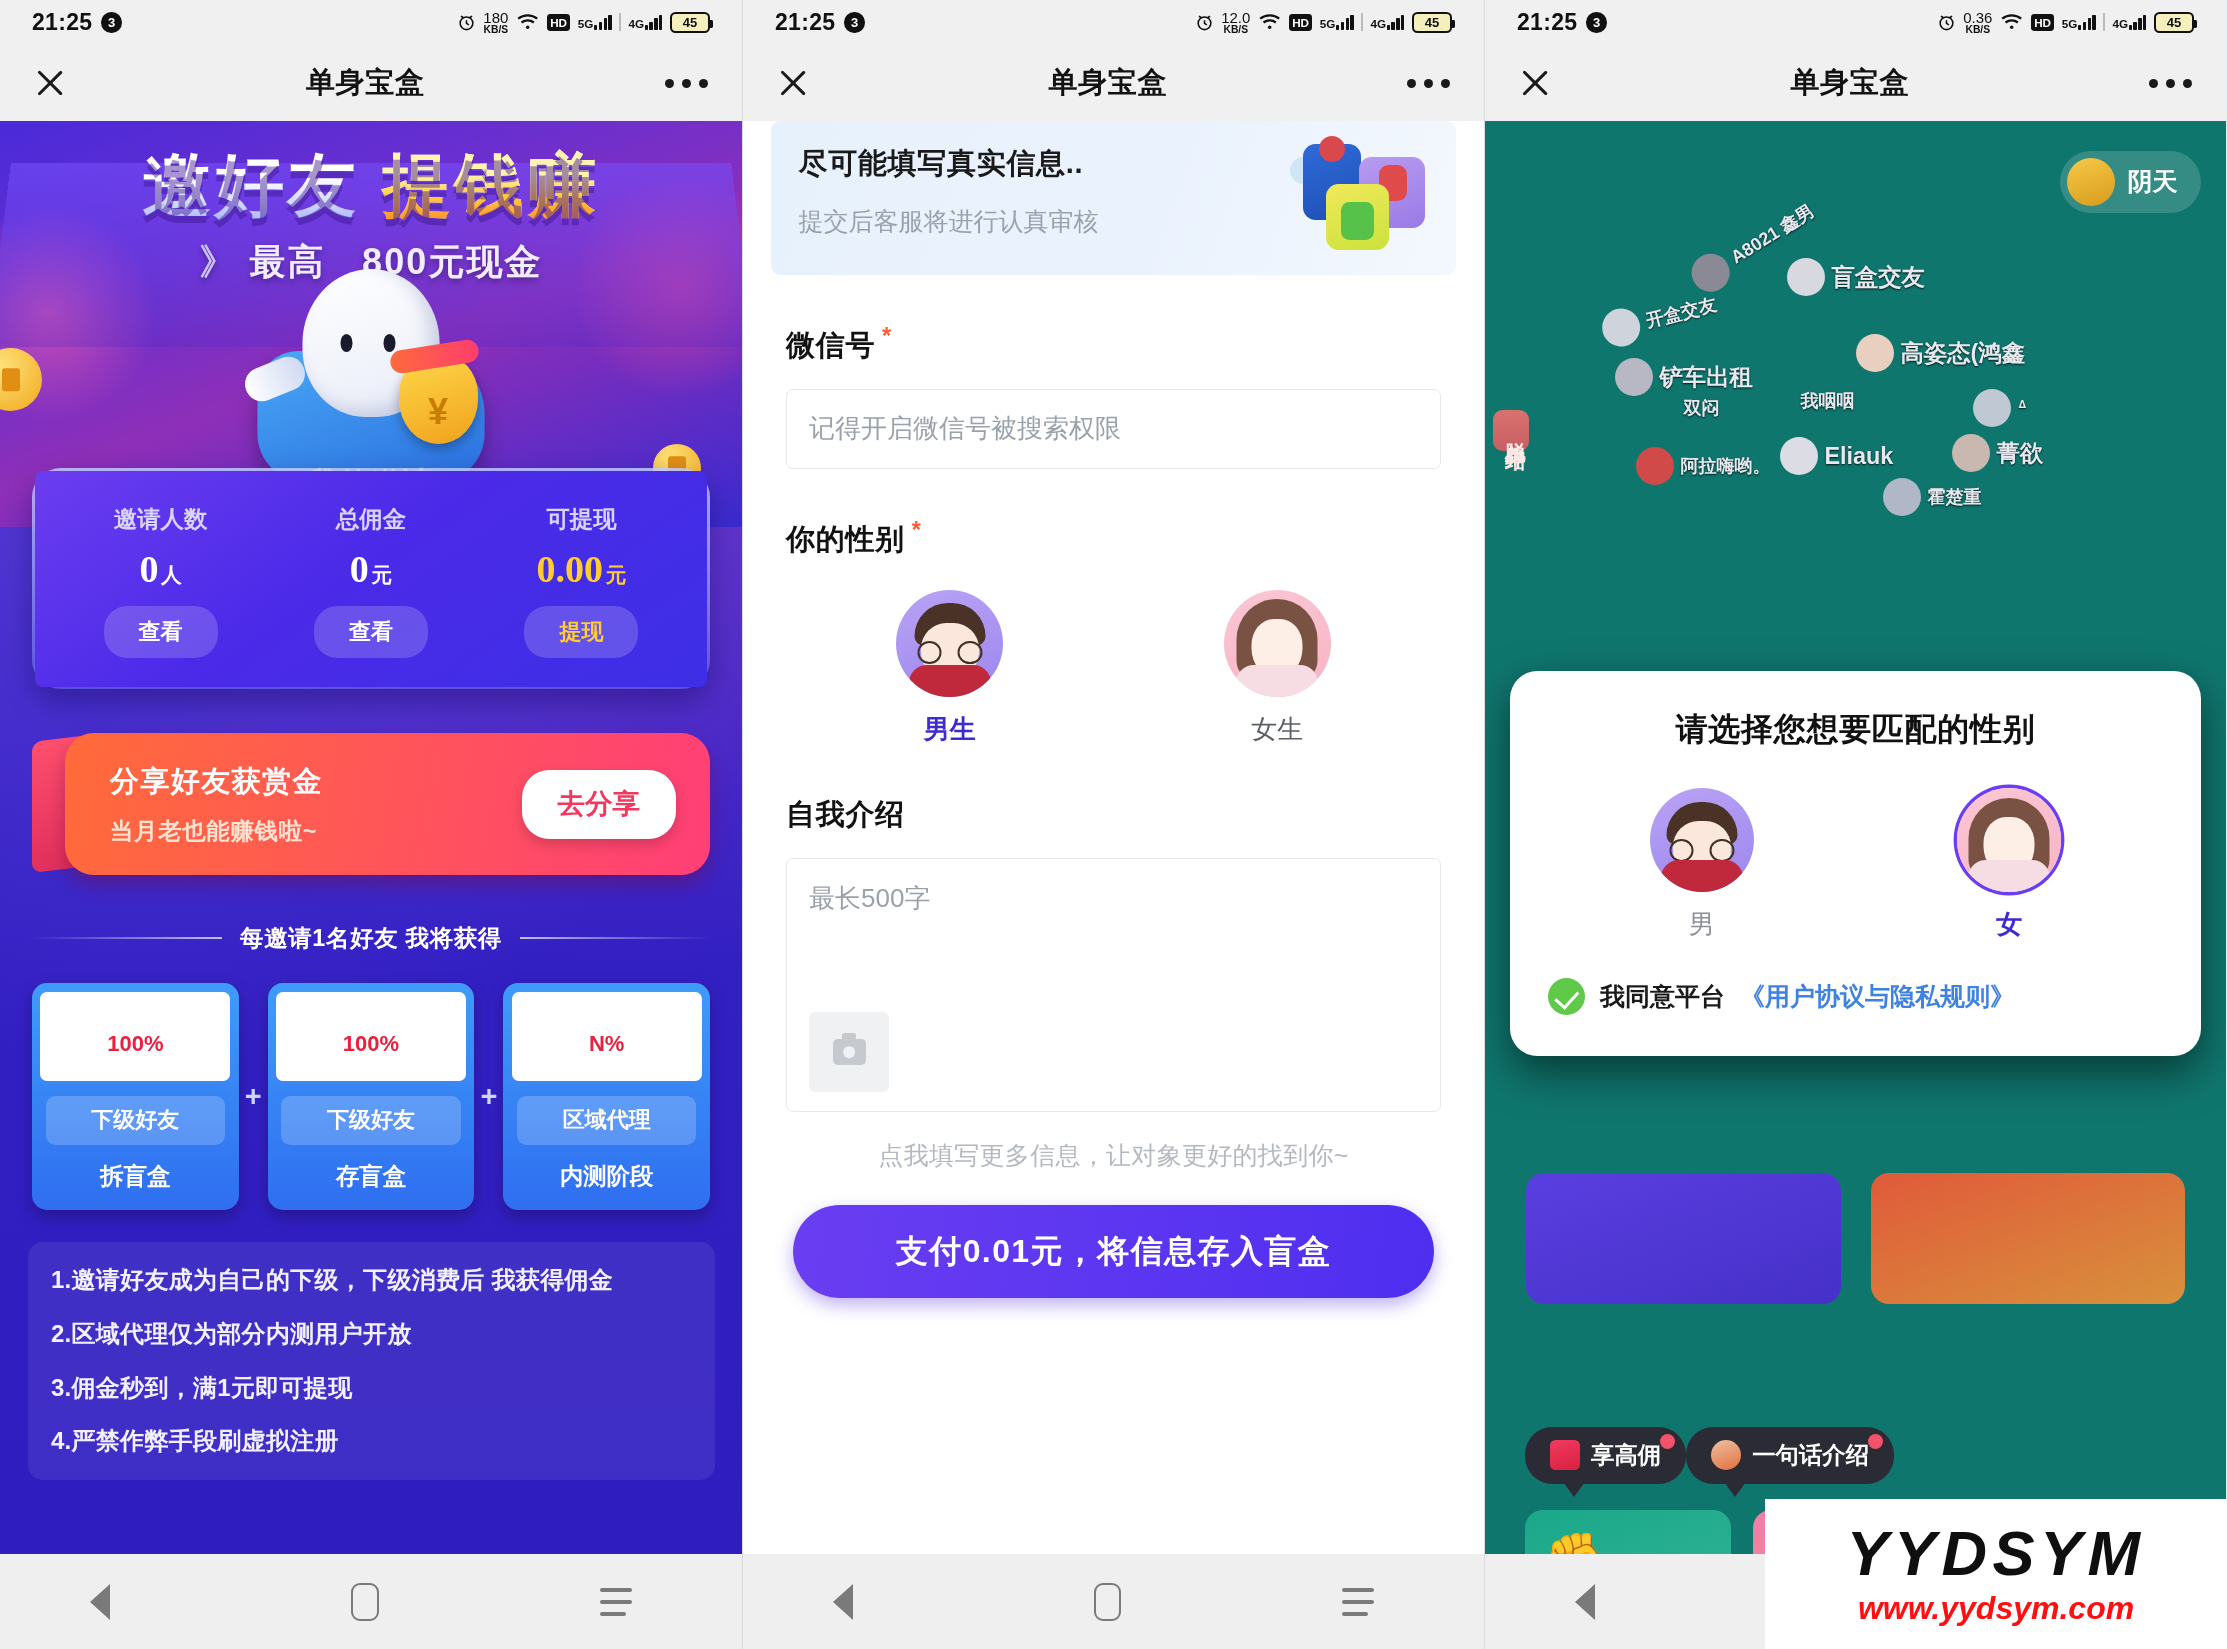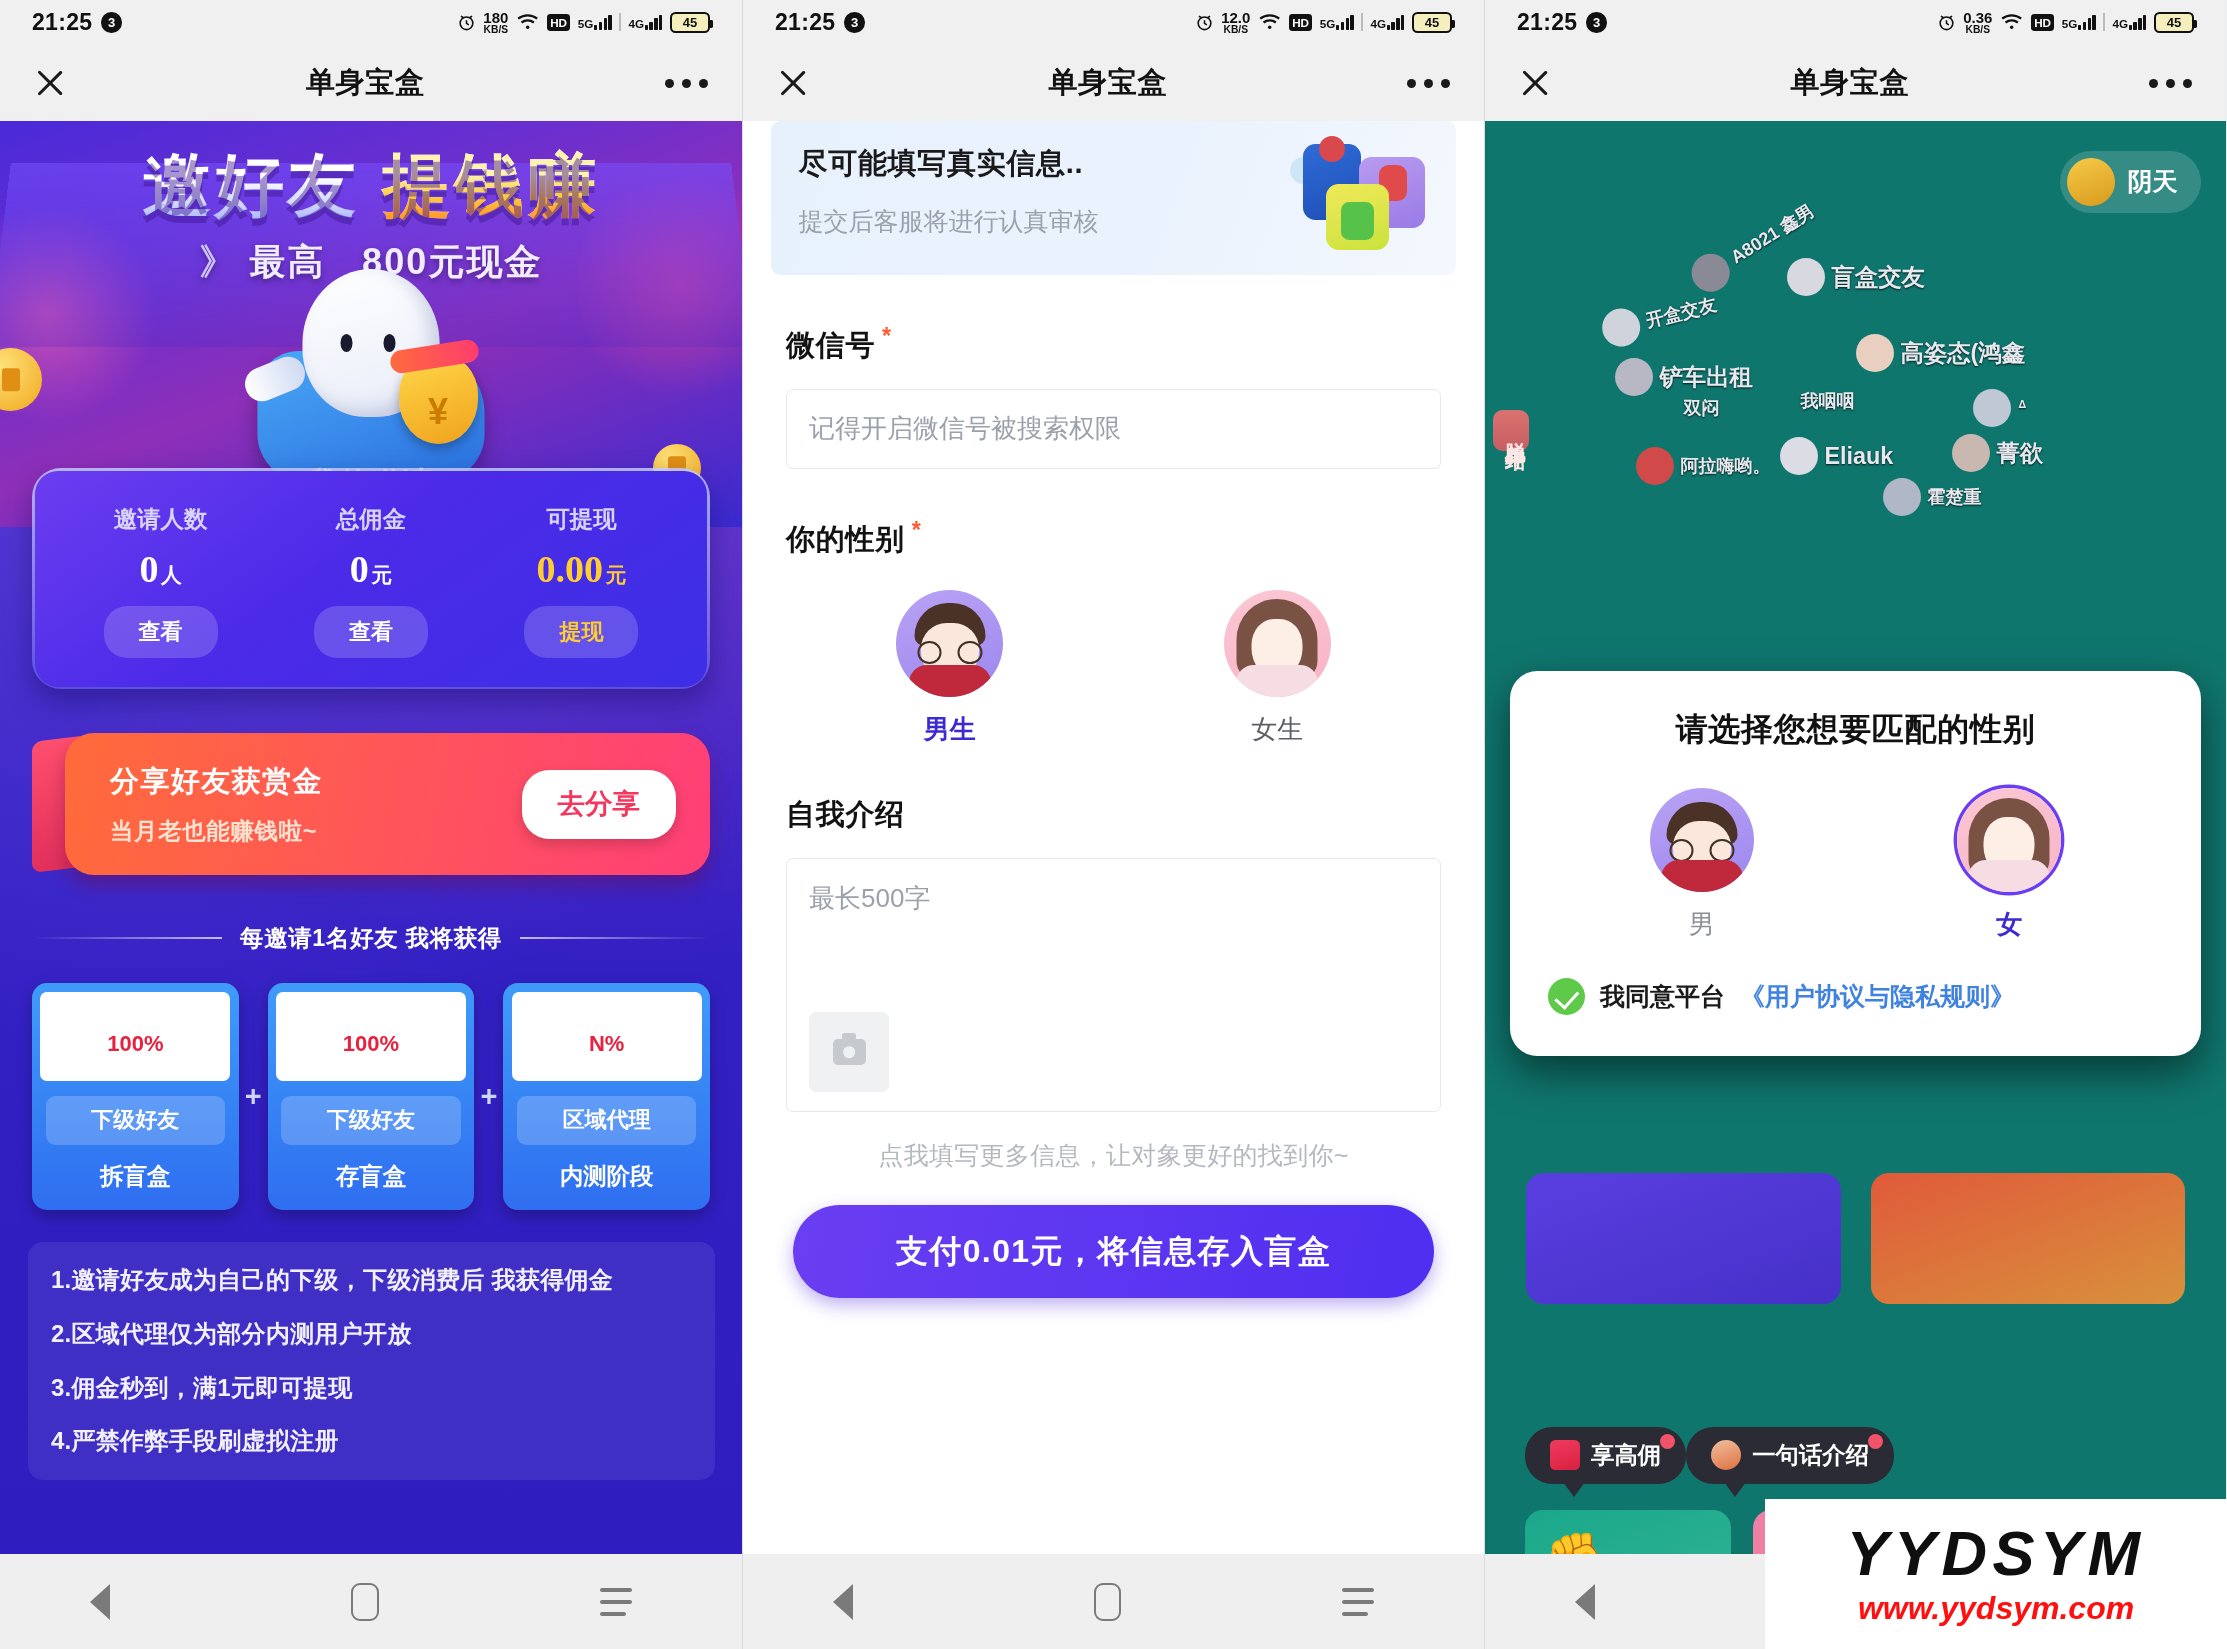--- a/index.html
+++ b/index.html
@@ -13,21 +13,21 @@
   
   .statusbar { height:45px; flex:0 0 45px; background:#f0f0f0; display:flex;
                align-items:center; justify-content:space-between; padding:0 32px; }
   .sb-left { display:flex; align-items:center; gap:9px; }
   .sb-time { font-size:23px; font-weight:600; color:#111; letter-spacing:0.3px; }
   .sb-badge { width:20.6px; height:20.6px; border-radius:50%; background:#111; color:#fff;
               font-size:13px; font-weight:700; display:flex; align-items:center;
               justify-content:center; }
   .sb-right { display:flex; align-items:center; gap:7.6px; }
   .sb-speed { display:flex; flex-direction:column; align-items:center; line-height:1.0; }
-  .sb-speed .n { font-size:15px; font-weight:700; color:#111; }
+  .sb-speed .n { font-size:15px; font-weight:400; color:#111; }
   .sb-speed .u { font-size:10.3px; font-weight:600; color:#111; }
   .hd-box { background:#111; color:#fff; font-size:11.7px; font-weight:700; border-radius:3.4px;
             padding:2.1px 3.4px; letter-spacing:-0.2px; }
   .sig { display:flex; align-items:flex-end; gap:1.4px; }
   .sig i { display:block; width:3.4px; background:#111; border-radius:0.7px; }
   .sig i:nth-child(1){height:4.8px;} .sig i:nth-child(2){height:8.2px;}
   .sig i:nth-child(3){height:11.7px;} .sig i:nth-child(4){height:15px;}
   .gen { font-size:11.7px; font-weight:700; color:#111; margin-right:0.7px; }
   .gwrap { display:flex; align-items:flex-end; }
   .divr { width:1.4px; height:18px; background:#bbb; }
@@ -113,21 +113,21 @@
           background:radial-gradient(circle at 35% 30%,#ffe27a,#f0a81c);}
   .coin:after{content:"";position:absolute;left:50%;top:50%;transform:translate(-50%,-50%);
           width:18px;height:23.4px;background:#e08f14;border-radius:2.7px;}
   .coin.c1{left:-20.6px;top:227px;} .coin.c2{right:41px;top:323px;width:48px;height:48px;}
   .hero-cap{position:absolute;left:0;right:0;bottom:23.4px;text-align:center;font-size:30px;
           font-weight:800;color:#fff;letter-spacing:2.1px;text-shadow:0 2.7px 6.9px rgba(0,0,0,.4);}
 
   .statcard{margin:-59px 32px 0;position:relative;z-index:4;border-radius:29px;padding:2.7px;
           background:linear-gradient(180deg,rgba(190,200,255,.85),rgba(120,140,255,.35));
           box-shadow:0 12.4px 27.5px rgba(10,0,70,.35);}
-  .statcard-in{border-radius:23px;padding:32px 20.6px 29px;
+  .statcard-in{border-radius:8px;padding:32px 20.6px 29px;
           background:linear-gradient(145deg,#6b3df0 0%,#4b2ae8 45%,#3d2fe6 100%);
           display:flex;}
   .stat{flex:1;text-align:center;}
   .stat .lbl{font-size:23.4px;color:#d9d3ff;font-weight:600;}
   .stat .val{margin:15px 0 18px;font-size:38px;font-weight:900;color:#fff;line-height:1;font-family:Liberation Serif, serif;}
   .stat .val.gold{color:#ffcd32;}
   .stat .val .u{font-size:20.6px;font-weight:700;margin-left:2.7px;}
   .stat .btn{display:inline-block;min-width:114px;padding:11px 0;border-radius:23.4px;
           background:rgba(255,255,255,.18);font-size:22px;font-weight:600;color:#fff;}
   .stat .btn.gold{color:#ffcd32;}

